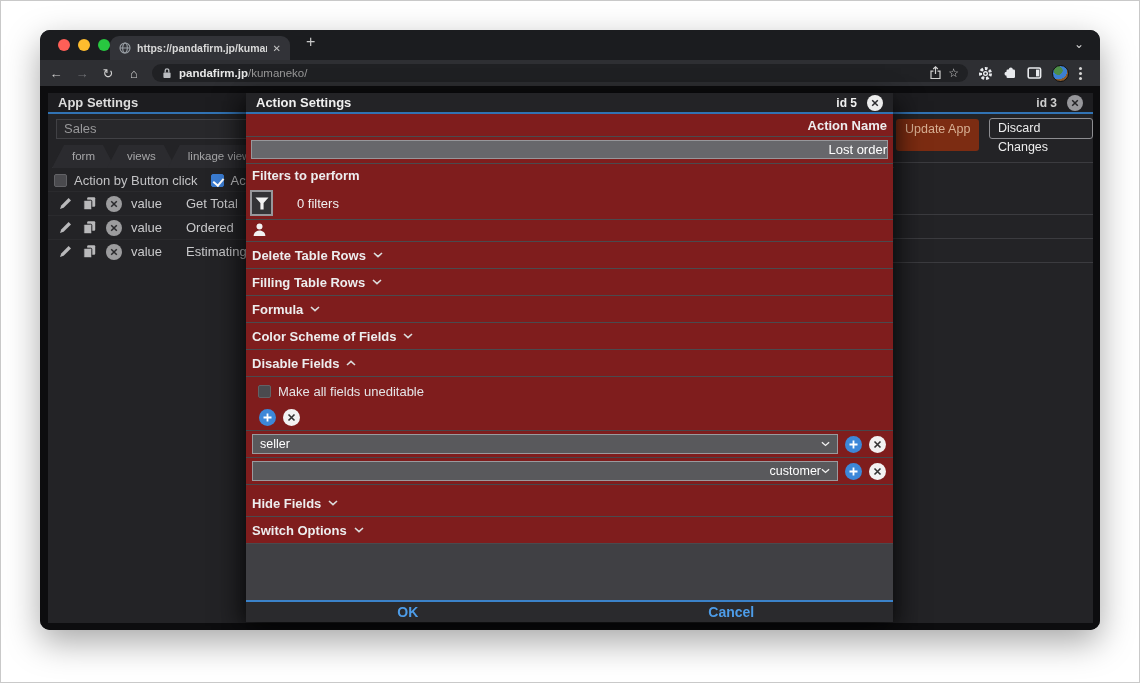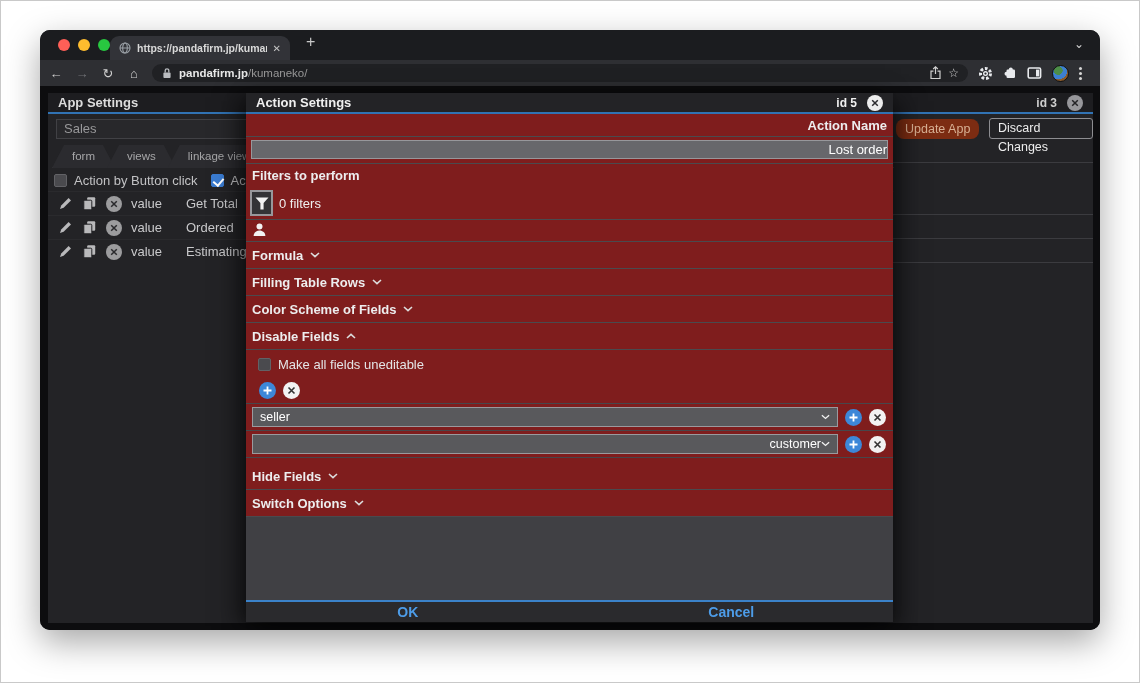--- a/index.html
+++ b/index.html
@@ -34,21 +34,21 @@
 
   .content { position:relative; height:544px; background:#0d0d0f; }
 
   
   .dialog { position:absolute; left:8px; top:7px; width:1045px; height:530px; background:#232326; overflow:hidden; }
   .dlg-header { height:21px; background:#1d1d20; border-bottom:2px solid #3173b4; display:flex; align-items:center; padding:0 10px; gap:10px; }
   .dlg-title { flex:1; font-size:13px; font-weight:600; color:#dcdcdc; }
   .id-badge { font-size:12px; font-weight:600; color:#cfcfcf; }
   .cxi { display:flex; }
   .sales { position:absolute; left:8px; top:26px; width:812px; height:20px; background:#28282b; border:1px solid #414145; color:#98989a; font-size:13px; line-height:18px; padding-left:7px; }
-  .update-btn { position:absolute; left:848px; top:26px; height:20px; padding:0 9px; background:#7c2c12; color:#d8b094; font-size:12.5px; line-height:20px; border-radius:8px; }
+  .update-btn { position:absolute; left:848px; top:26px; height:32px; padding:0 9px; background:#7c2c12; color:#d8b094; font-size:12.5px; line-height:20px; border-radius:3px; }
   .discard-btn { position:absolute; left:941px; top:25px; height:21px; padding:0 8px; background:#232326; border:1px solid #8d8d91; border-radius:3px; color:#ededed; font-size:12.5px; line-height:19px; }
   .apptabs { position:absolute; left:4px; top:52px; width:842px; height:23px; border-bottom:1px solid #3a3a3e; display:flex; }
   .apptab { height:23px; margin-right:-8px; padding:0 20px; background:#2b2b2f; clip-path:polygon(12px 0, calc(100% - 12px) 0, 100% 100%, 0 100%); color:#a6a6a8; font-size:11.5px; line-height:23px; white-space:nowrap; }
   .chkrow { position:absolute; left:6px; top:78px; height:18px; display:flex; align-items:center; gap:7px; color:#c2c2c4; font-size:13px; white-space:nowrap;text-align:center; }
   .cbx { width:13px; height:13px; border-radius:2px; background:#4a4a4e; border:1px solid #626266; }
   .cbx.on { background:#3a7bd0; border-color:#3a7bd0; position:relative; }
   .cbx.on::after { content:""; position:absolute; left:3px; top:1px; width:5px; height:8px; border:solid #fff; border-width:0 2px 2px 0; transform:rotate(40deg); }
   .listrows { position:absolute; left:0; top:98px; width:846px; }
   .listrow { height:24px; display:flex; align-items:center; gap:9px; padding-left:10px; border-top:1px solid rgba(255,255,255,.035); color:#c9c9cb; font-size:13px; }
   .lr-val { width:46px; }
@@ -56,21 +56,21 @@
 
   
   .modal { position:absolute; left:206px; top:7px; width:647px; height:529px; background:#7f1d1d; display:flex; flex-direction:column; box-shadow:-8px 4px 22px rgba(0,0,0,.55), 8px 8px 22px rgba(0,0,0,.5); }
   .modal-header { flex:none; height:21px; background:#232326; border-bottom:2px solid #3173b4; display:flex; align-items:center; gap:10px; padding:0 10px; }
   .modal-title { flex:1; font-size:13px; font-weight:600; color:#f0f0f0; }
   .modal-body { flex:1; display:flex; flex-direction:column; }
   .mrow { border-bottom:1px solid #4a4a4e;text-align:right; }
   .lblrow { padding:4px 6px 3px; font-size:13px; font-weight:600; color:#ededee; }
   .inprow { padding:3px 5px 4px; }
   .txtinput { height:19px; background:#67676b; border:1px solid #97979b; color:#fff; font-size:13px; line-height:17px; padding-left:6px; }
-  .filterrow { padding:4px 4px 3px; display:flex; align-items:center; gap:6px; }
+  .filterrow { padding:4px 4px 3px; display:flex; align-items:center; gap:24px; }
   .filterbtn { width:23px; height:26px; background:#333336; border:2px solid #97979b; display:flex; align-items:center; justify-content:center; }
   .fcount { font-size:13px; color:#f0f0f0; }
   .noterow { padding:5px 6px 4px; font-size:12.5px; color:#eaeaea; }
   .personrow { padding:3px 7px 4px; }
   .secrow { height:27px; display:flex; align-items:center; gap:7px; padding-left:6px; font-size:13px; font-weight:600; color:#ededee; }
   .chev { display:inline-flex; }
   .unedrow { padding:7px 0 5px 12px; display:flex; align-items:center; gap:7px; color:#e4e4e6; font-size:13px; }
   .selrow { height:27px; display:flex; align-items:center; padding-left:6px; border-bottom:1px solid #47474b; }
   .selfield { width:586px; height:20px; background:#59595c; border:1px solid #9a9a9e; display:flex; align-items:center; padding:0 7px; color:#fff; font-size:12.5px; }
   .selfield .sv { flex:1; }
@@ -298,29 +298,37 @@
         <div class="personrow mrow">
           <span class="cxi">
               <svg width="13" height="14" viewBox="0 0 13 14">
                 <circle cx="6.5" cy="3.4" r="3" fill="#f2f2f2"></circle>
                 <path d="M.6 13c0-3.4 2.7-5.6 5.9-5.6s5.9 2.2 5.9 5.6z" fill="#f2f2f2"></path>
               </svg>
             </span>
         </div>
 
         <div class="secrow mrow">
+          <span>Delete Table Rows</span>
+          <span class="chev">
+              <svg width="10" height="6" viewBox="0 0 10 6">
+                <path d="M1 1l4 3.6L9 1" fill="none" stroke="#dcdcdc" stroke-width="1.6"></path>
+              </svg>
+            </span>
+        </div>
+        <div class="secrow mrow">
+          <span>Filling Table Rows</span>
+          <span class="chev">
+              <svg width="10" height="6" viewBox="0 0 10 6">
+                <path d="M1 1l4 3.6L9 1" fill="none" stroke="#dcdcdc" stroke-width="1.6"></path>
+              </svg>
+            </span>
+        </div>
+        <div class="secrow mrow">
           <span>Formula</span>
-          <span class="chev">
-              <svg width="10" height="6" viewBox="0 0 10 6">
-                <path d="M1 1l4 3.6L9 1" fill="none" stroke="#dcdcdc" stroke-width="1.6"></path>
-              </svg>
-            </span>
-        </div>
-        <div class="secrow mrow">
-          <span>Filling Table Rows</span>
           <span class="chev">
               <svg width="10" height="6" viewBox="0 0 10 6">
                 <path d="M1 1l4 3.6L9 1" fill="none" stroke="#dcdcdc" stroke-width="1.6"></path>
               </svg>
             </span>
         </div>
         <div class="secrow mrow">
           <span>Color Scheme of Fields</span>
           <span class="chev">
               <svg width="10" height="6" viewBox="0 0 10 6">

